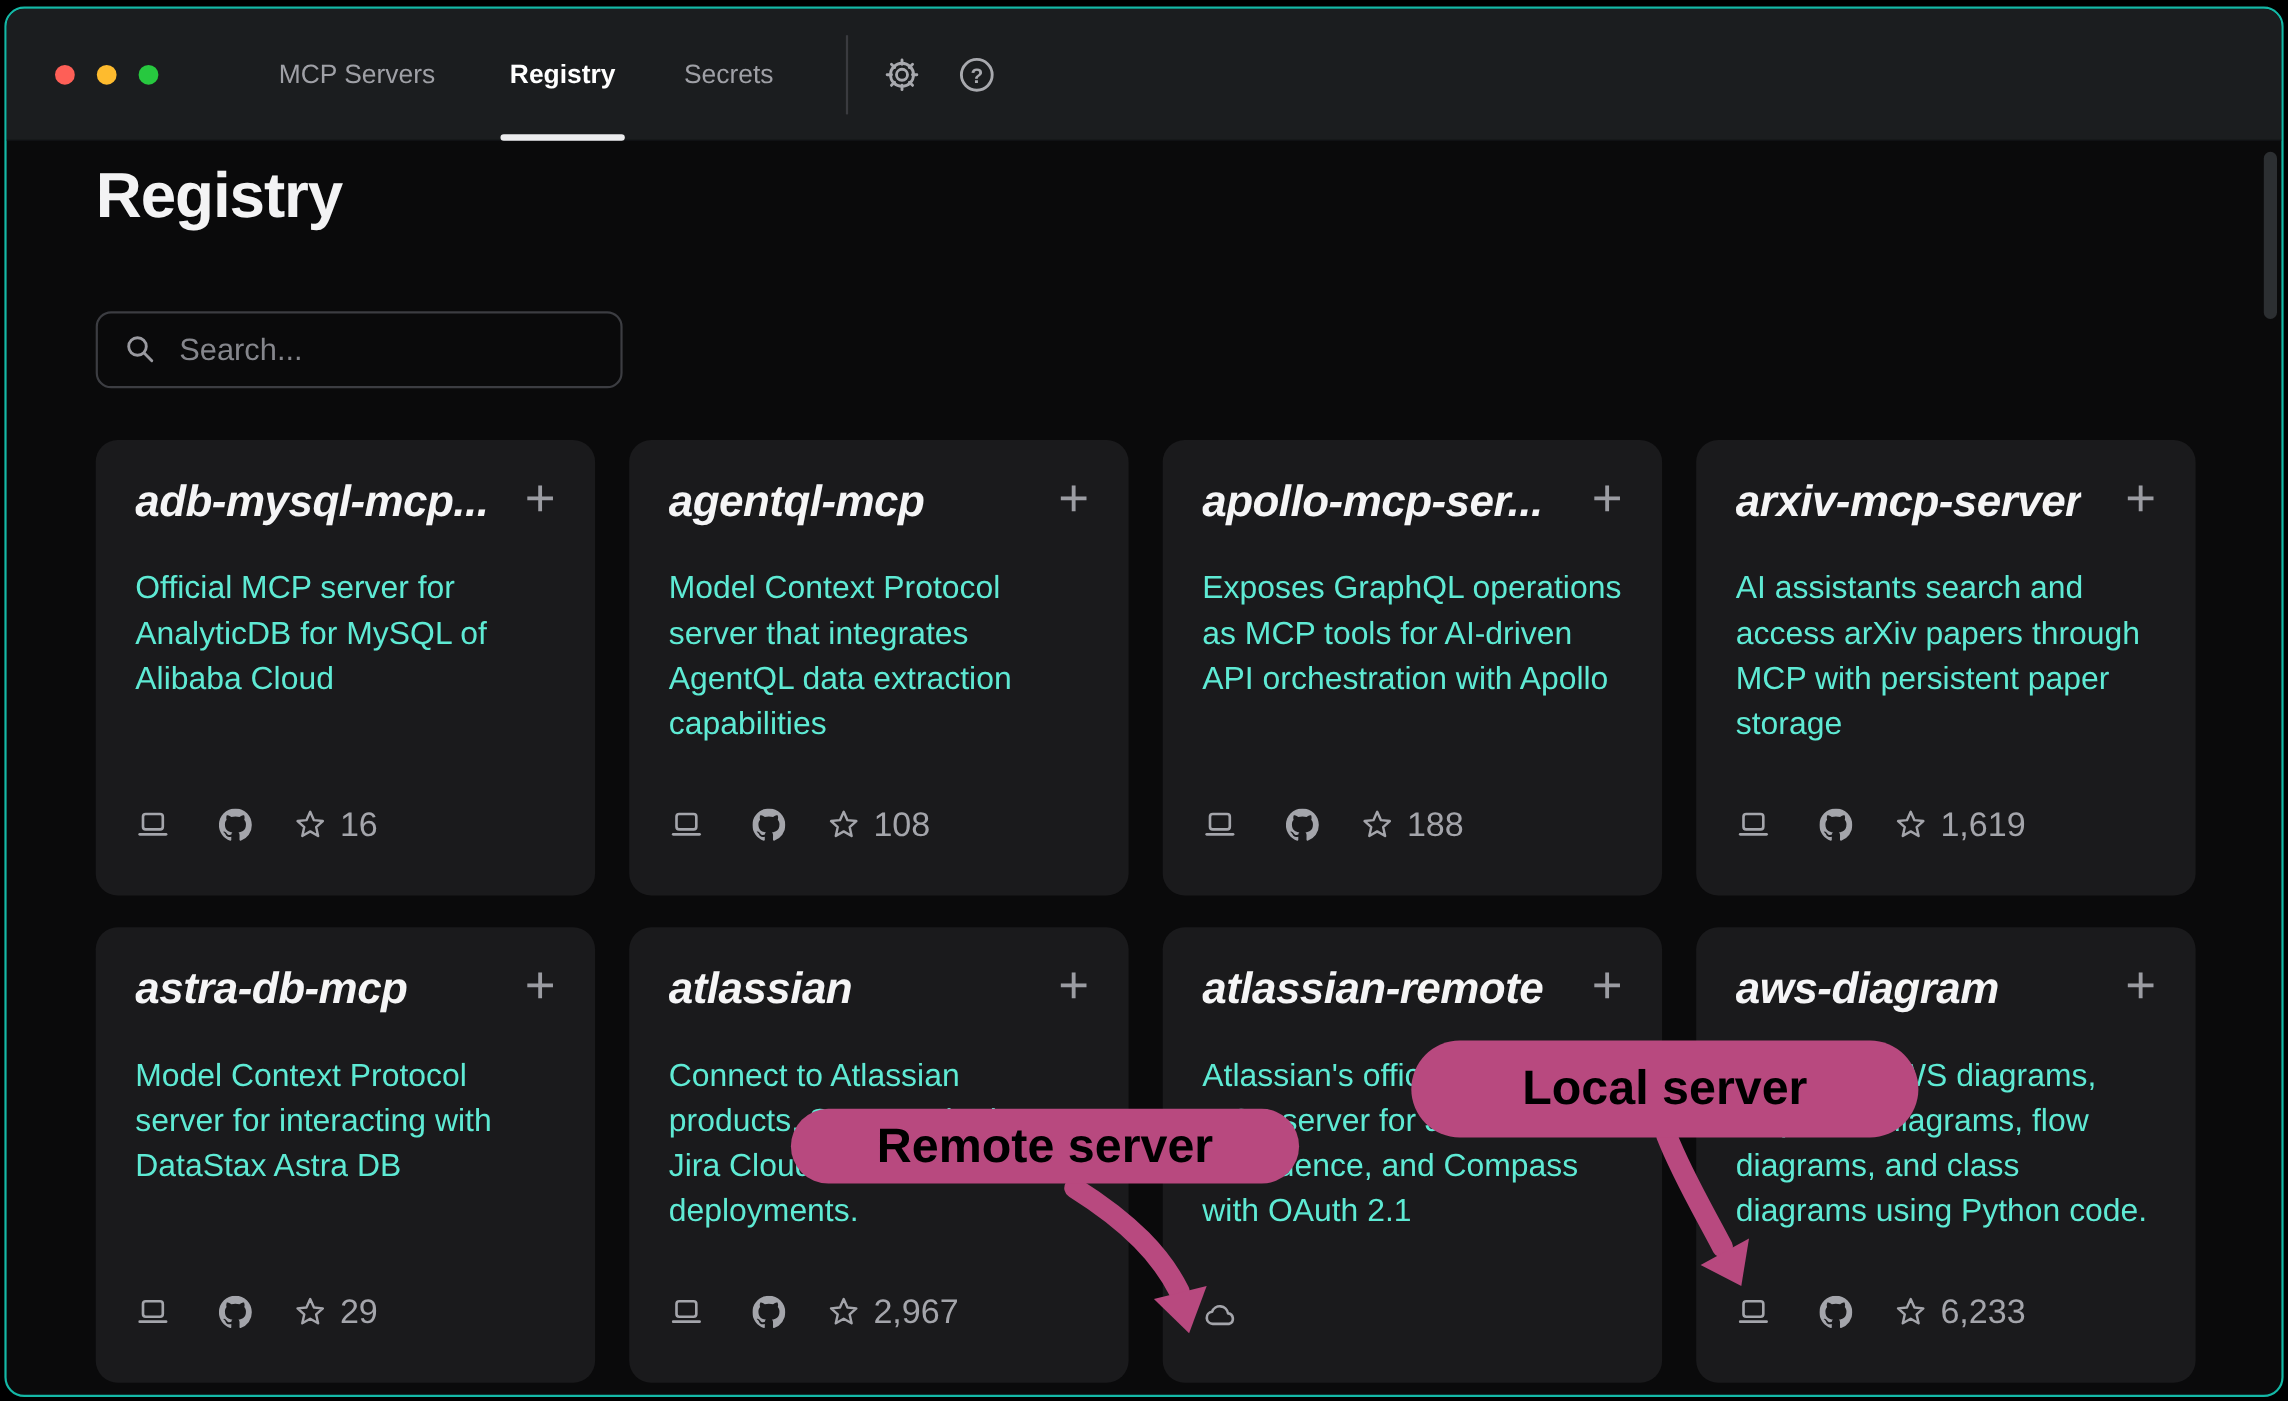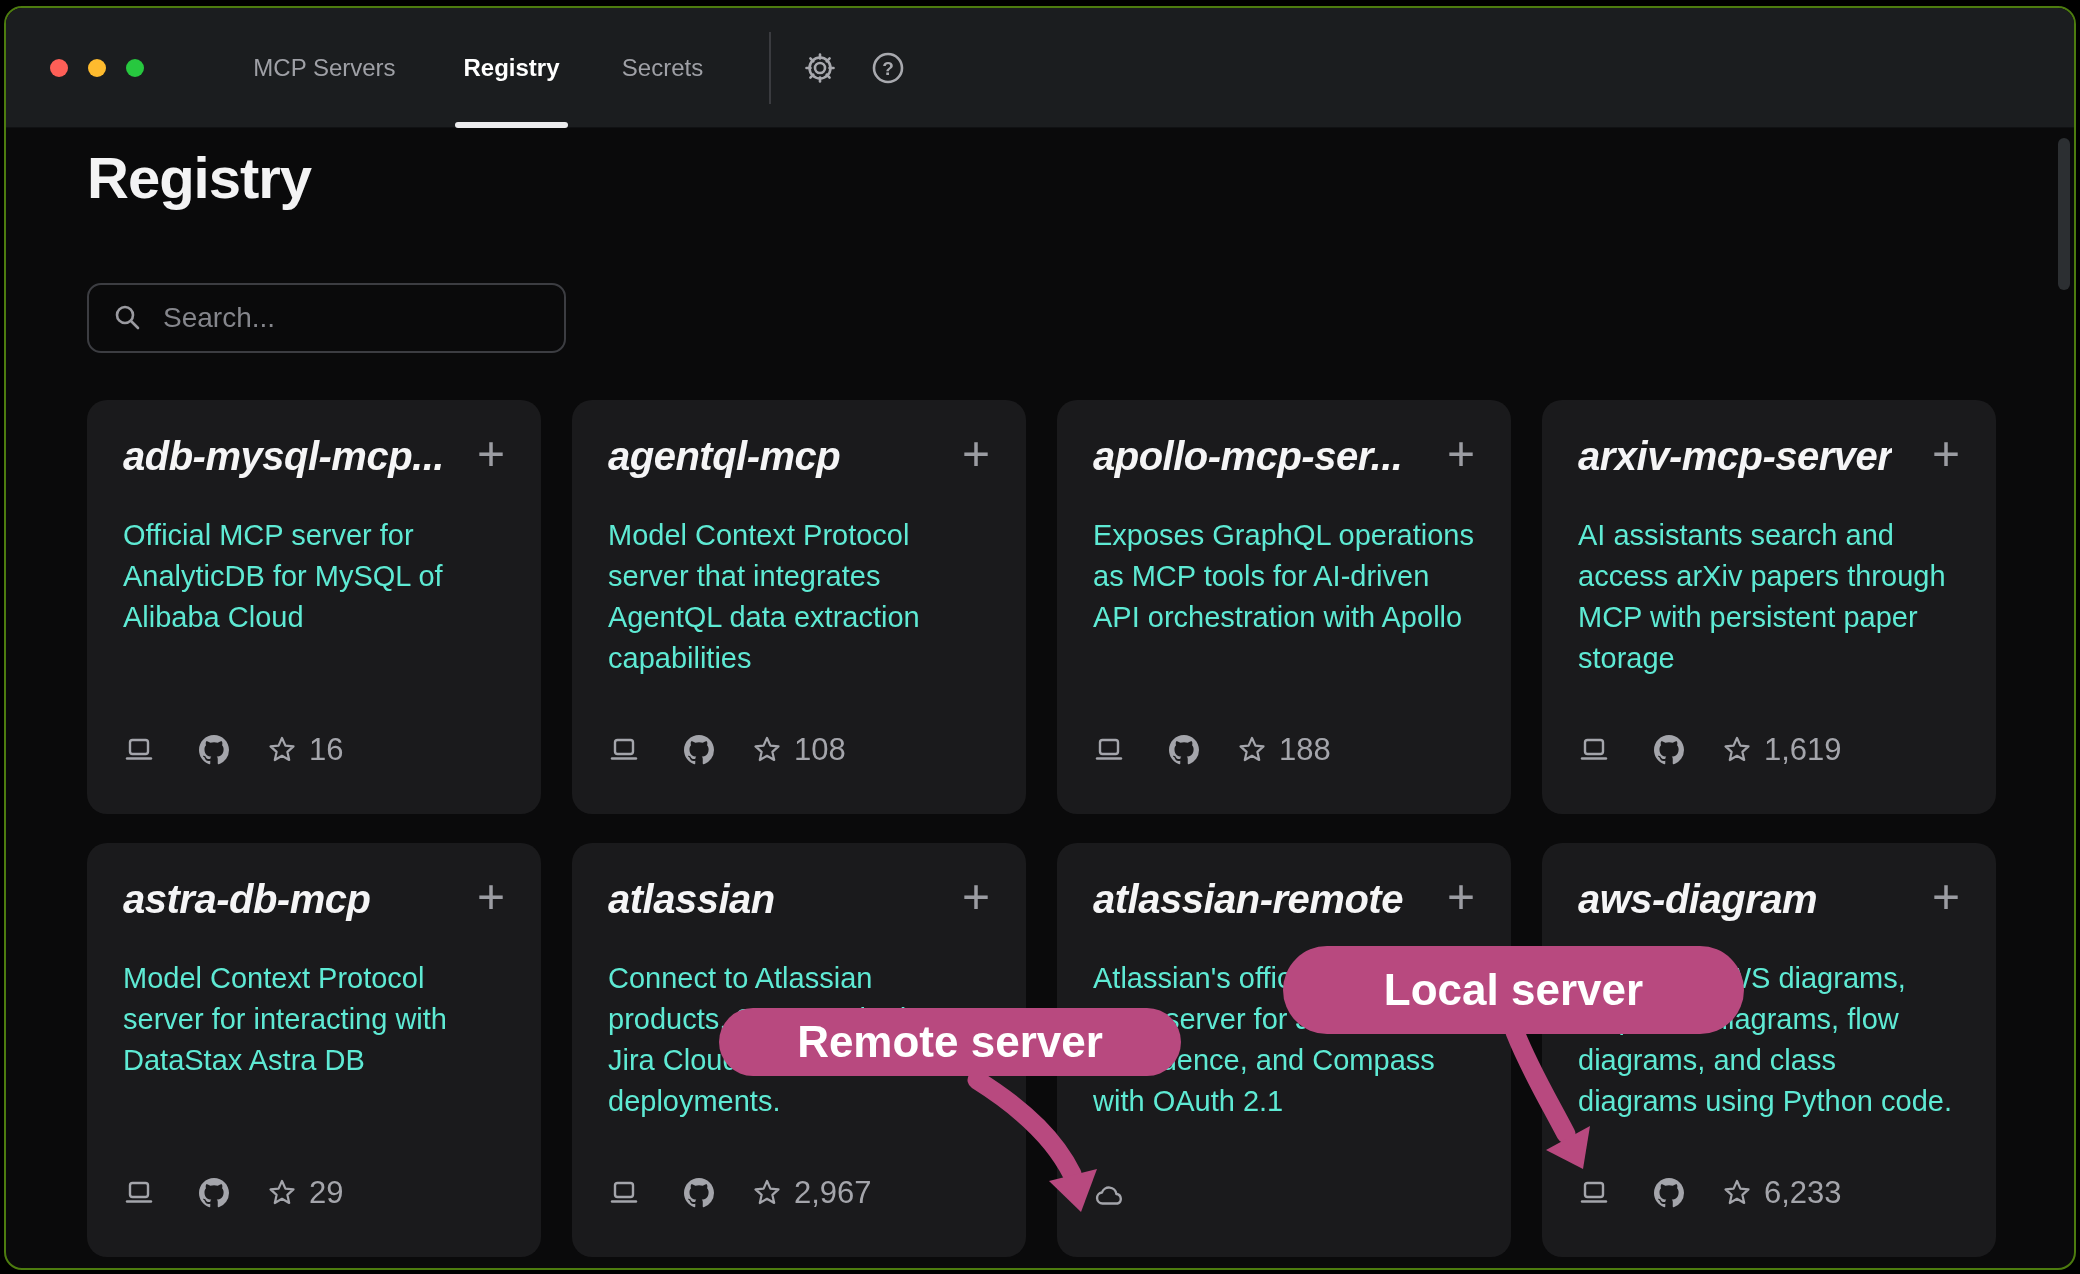--- a/index.html
+++ b/index.html
@@ -1,18 +1,18 @@
 <!DOCTYPE html>
 <html><head>
 <meta charset="utf-8">
 <style>
   html,body{margin:0;padding:0;background:#000;width:2080px;height:1274px;overflow:hidden;
     font-family:"Liberation Sans",sans-serif;}
   .window{position:absolute;left:4px;top:6px;width:2072px;height:1264px;background:#0a0a0b;
-    border:2px solid #4d7c0f;border-radius:18px;overflow:hidden;box-sizing:border-box;}
+    border:2px solid #14b8a6;border-radius:18px;overflow:hidden;box-sizing:border-box;}
   
   .topbar{position:absolute;left:0;top:0;width:100%;height:119px;background:#1b1d1f;
     border-bottom:1px solid #101113;}
   .light{position:absolute;top:51px;width:18px;height:18px;border-radius:50%;}
   .l-red{left:44px;background:#fe5f57;}
   .l-yellow{left:82px;background:#febb2e;}
   .l-green{left:120px;background:#27c83f;}
   .tab{position:absolute;top:0;height:119px;line-height:119px;font-size:24px;color:#9fa0a6;
     text-align:center;cursor:default;}
   .tab.active{color:#ffffff;font-weight:600;}
@@ -39,21 +39,21 @@
     overflow:hidden;max-width:380px;font-style:italic;}
   .card-add{font-size:48px;font-weight:300;color:#9b9ca2;line-height:40px;cursor:default;}
   .card-desc{margin-top:36px;font-size:29px;line-height:41px;color:#5eead4;white-space:pre;}
   .card-stats{position:absolute;left:36px;bottom:46px;display:flex;align-items:center;color:#a4a5ab;}
   .card-stats .sicon{display:inline-flex;}
   .gap1{width:44px;} .gap2{width:38px;}
   .star-count{margin-left:12px;font-size:31px;color:#a4a5ab;}
   
   .scroll-thumb{position:absolute;right:4px;top:130px;width:12px;height:152px;background:#2c2f32;border-radius:6px;}
   
-  .pill{position:absolute;background:#b8497f;color:#ffffff;font-weight:700;font-size:44px;
+  .pill{position:absolute;background:#b8497f;color:#000000;font-weight:700;font-size:44px;
     display:flex;align-items:center;justify-content:center;z-index:20;}
   .pill-remote{left:719px;top:1008px;width:462px;height:68px;border-radius:42px;}
   .pill-local{left:1283px;top:946px;width:461px;height:88px;border-radius:44px;}
   .arrow-svg{position:absolute;z-index:19;overflow:visible;}
   .arr-remote{left:950px;top:1070px;}
   .arr-local{left:1460px;top:1028px;}
 </style>
 </head>
 <body>
 

